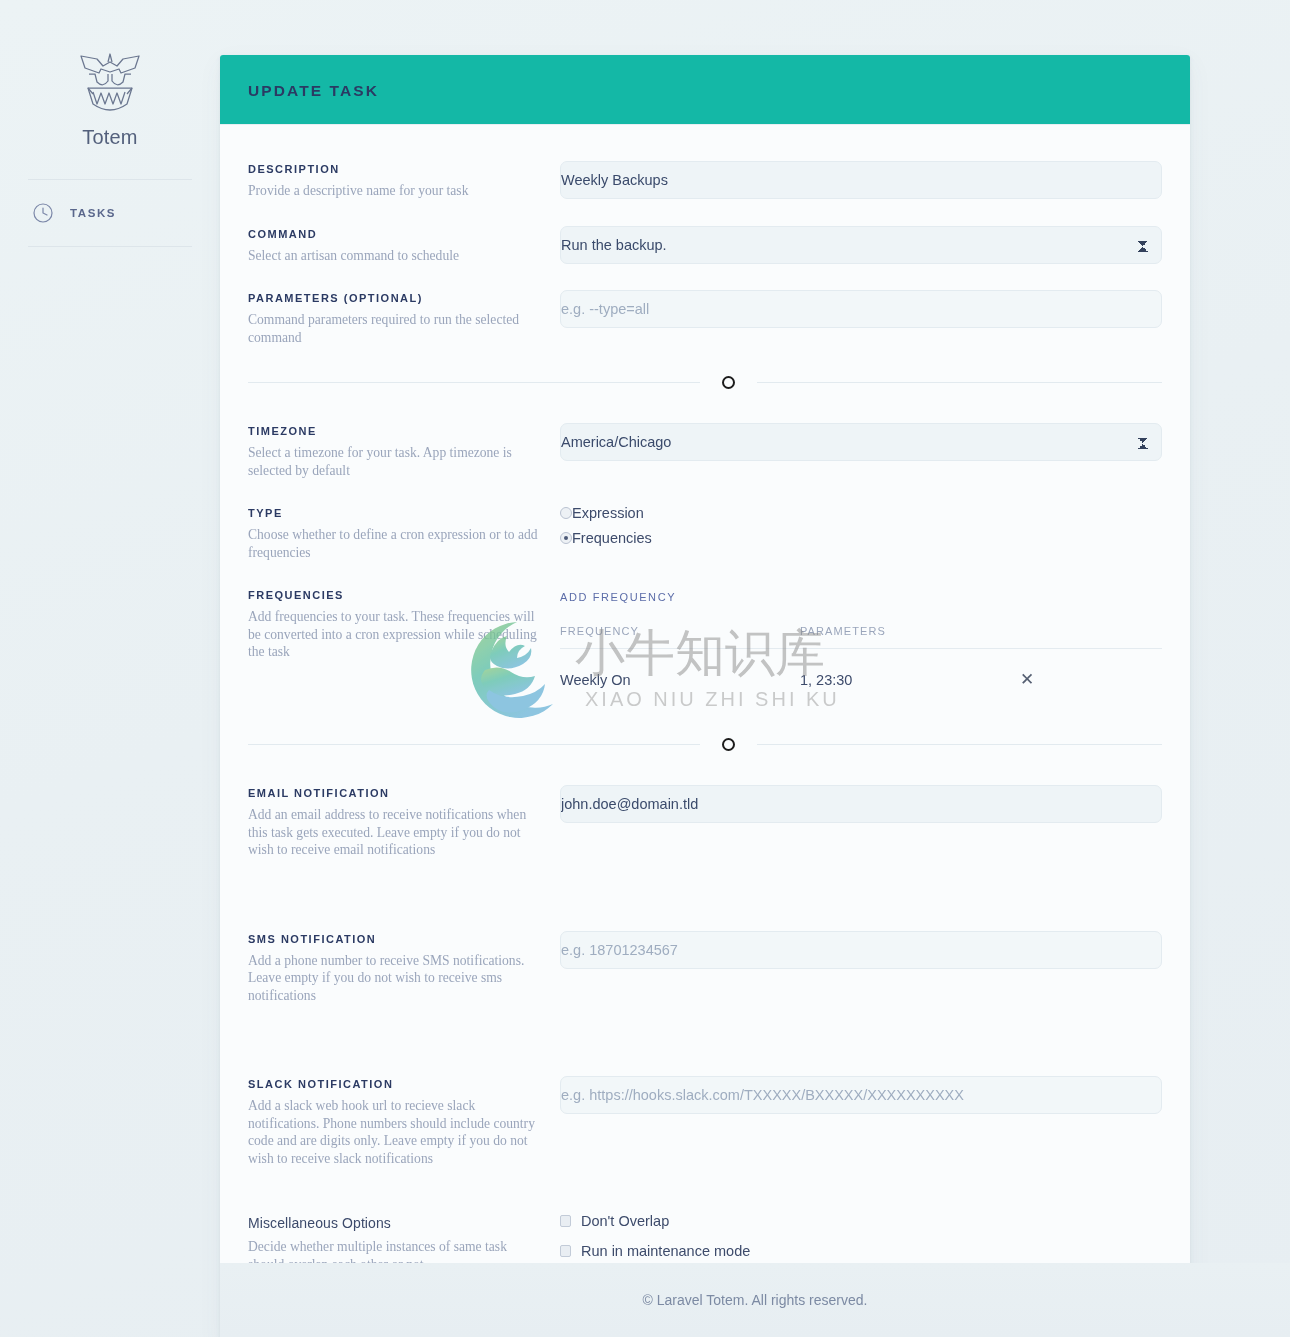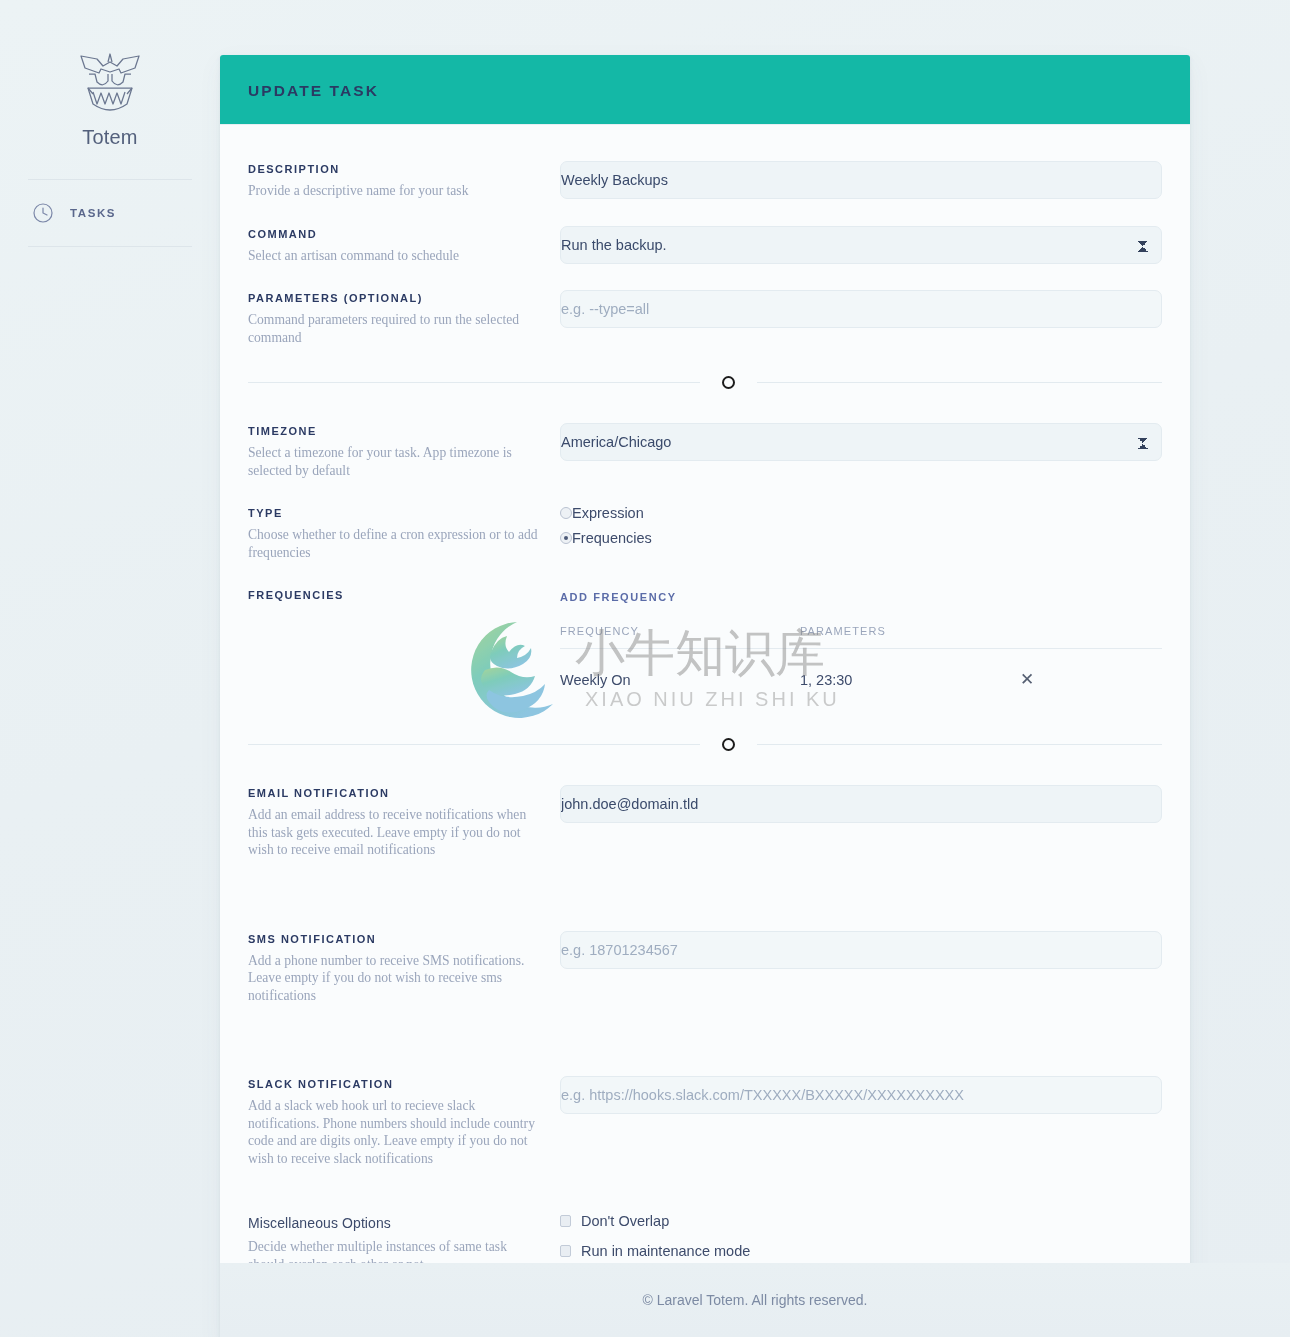--- a/index.html
+++ b/index.html
@@ -135,21 +135,21 @@
   
   .chk-line { display:flex; align-items:center; gap:10px; margin-bottom: 14px; }
   .cb {
     width: 11px; height: 12px; flex: 0 0 11px;
     border: 1px solid #c2cbd8; background: #e9eef3; border-radius: 2px;
   }
   .chk-line span.cl { font-size: 14.5px; color: #3d4b6b; }
 
   
   .add-freq {
-    font-size: 11px; font-weight: 700; letter-spacing: 1.6px;
+    font-size: 11px; font-weight: 400; letter-spacing: 1.6px;
     color: #5b6ca8; text-transform: uppercase; cursor: pointer;
     display: inline-block; margin-bottom: 22px;
   }
   table.freq { width: 100%; border-collapse: collapse; }
   table.freq th {
     text-align: left; font-size: 11px; font-weight: 400;
     letter-spacing: 1.1px; color: #9aa5bb; text-transform: uppercase;
     padding: 0 0 11px 0; border-bottom: 1px solid #e4ebf0;
   }
   table.freq td {
@@ -287,20 +287,21 @@
             <label class="radio-line">
               <span class="rd on"></span>
               <span class="rl">Frequencies</span>
             </label>
           </div>
         </div>
 
         <div class="row" style="margin-bottom:4px">
           <div class="row-label">
             <span class="lbl">Frequencies</span>
+            <span class="hint">Add frequencies to your task. These frequencies will be converted into a cron expression while scheduling the task</span>
           </div>
           <div class="row-field">
             <a class="add-freq">Add Frequency</a>
             <table class="freq">
               <thead>
                 <tr>
                   <th class="c1">Frequency</th>
                   <th class="c2">Parameters</th>
                   <th></th>
                 </tr>

